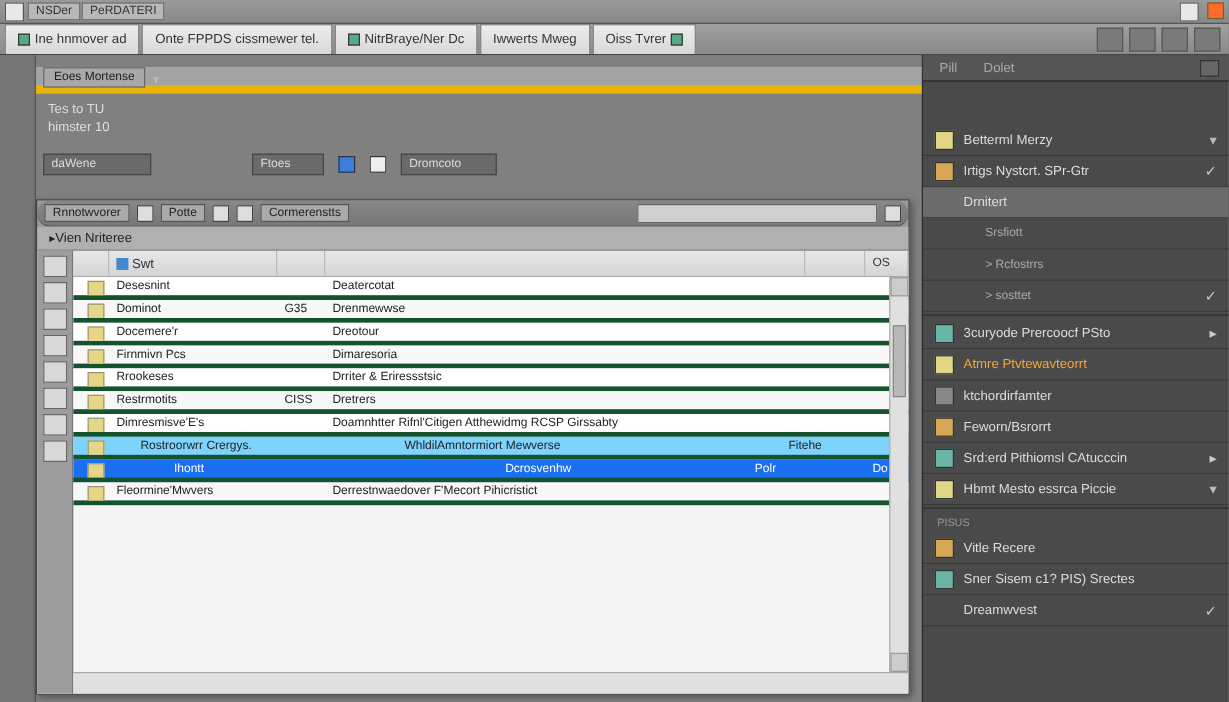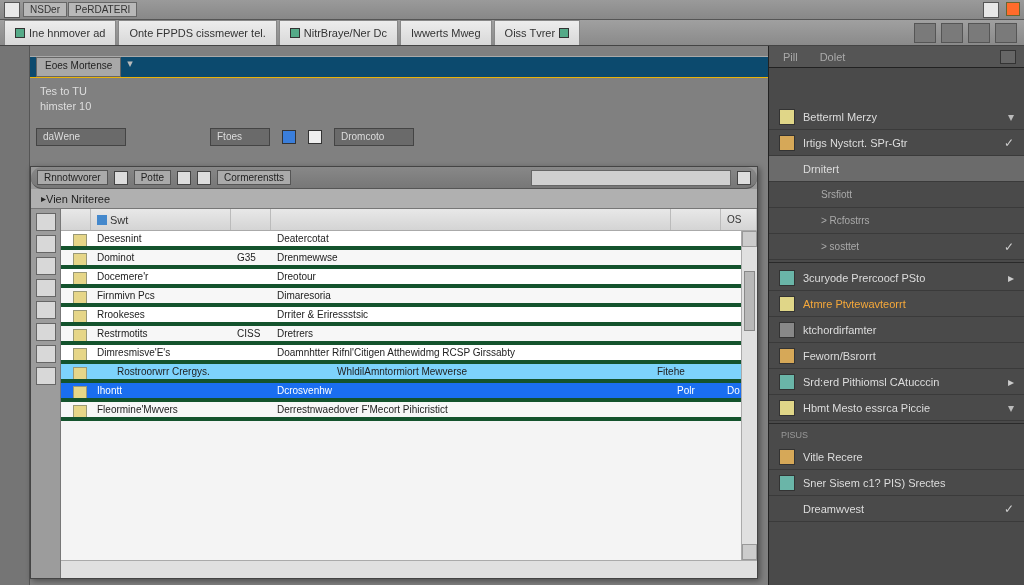--- a/index.html
+++ b/index.html
@@ -16,21 +16,21 @@
 .tabstrip .doc-tab .mini-ic { width: 10px; height: 10px; background: #5a8; border: 1px solid #333; }
 .tabstrip .tool-btn { width: 22px; height: 20px; background: #7a7a7a; border: 1px solid #555; margin: 2px 1px; }
 .tabstrip .right-tools { margin-left: auto; display: flex; align-items: center; padding-right: 6px; gap: 3px; }
 
 .workspace { display: flex; height: calc(100% - 46px); }
 
 .left-col { width: 30px; background: #757575; border-right: 1px solid #555; padding-top: 12px; }
 .main-area { flex: 1; position: relative; background: #808080; }
 .right-panel { width: 256px; background: #4a4a4a; border-left: 1px solid #222; display: flex; flex-direction: column; }
 
-.sec-tabs { height: 22px; background: #0c4a6e; display: flex; padding: 0 6px; margin-top: 10px; border-top: 1px solid #aaa; border-bottom: 1px solid #eab308; }
+.sec-tabs { height: 22px; background: #a3a3a3; display: flex; align-items: center; padding: 0 6px; margin-top: 10px; border-top: 1px solid #aaa; border-bottom: 7px solid #eab308; }
 .sec-tabs .tab { padding: 2px 8px; color: #222; font-size: 10px; }
 .sec-tabs .tab.first { background: #a8a8a8; border: 1px solid #666; }
 .sec-tabs .expand { width: 8px; height: 8px; margin-left: 6px; }
 
 .info-block { padding: 6px 10px; color: #ddd; font-size: 10px; line-height: 1.4; }
 
 .filter-row { height: 24px; display: flex; align-items: center; padding: 0 6px; gap: 12px; margin-top: 4px; }
 .filter-row .fld { background: #6a6a6a; border: 1px solid #444; padding: 2px 6px; color: #ddd; font-size: 10px; height: 18px; display: flex; align-items: center; }
 .filter-row .ico { width: 14px; height: 14px; background: #eee; border: 1px solid #333; }
 .filter-row .blue { background: #3a7edb; }
@@ -54,21 +54,21 @@
 .col-ic { width: 30px; }
 .col-nm { width: 140px; }
 .col-sz { width: 40px; }
 .col-d { flex: 1; }
 .col-t { width: 50px; }
 .col-e { width: 36px; }
 
 .f-row { display: flex; height: 19px; border-bottom: 4px solid #14532d; background: #fff; }
 .f-row.alt { background: #f7f7f7; }
 .f-row.sel1 { background: #7dd3fc; gap: 20px; }
-.f-row.sel2 { background: #1a6ef0; color: #fff; }
+.f-row.sel2 { background: #1a6ef0; color: #fff; gap: 48px; }
 .f-row .cell { padding: 2px 6px; font-size: 10px; color: #222; overflow: hidden; white-space: nowrap; }
 .f-row.sel2 .cell { color: #fff; }
 .f-row .fico { width: 14px; height: 14px; background: #e6d688; border: 1px solid #997; margin: 1px 6px; }
 
 .scrollbar { position: absolute; right: 0; top: 22px; bottom: 18px; width: 16px; background: #e0e0e0; border-left: 1px solid #aaa; }
 .scrollbar .thumb { position: absolute; left: 2px; right: 2px; top: 40px; height: 60px; background: #b8b8b8; border: 1px solid #888; }
 .scrollbar .arr { position: absolute; left: 0; right: 0; height: 16px; background: #ccc; border: 1px solid #999; }
 .hscroll { position: absolute; left: 0; right: 0; bottom: 0; height: 18px; background: #e0e0e0; border-top: 1px solid #aaa; }
 
 .rp-head { height: 22px; background: #555; border-bottom: 1px solid #222; display: flex; align-items: center; padding: 0 8px; gap: 10px; color: #aaa; font-size: 10px; }

